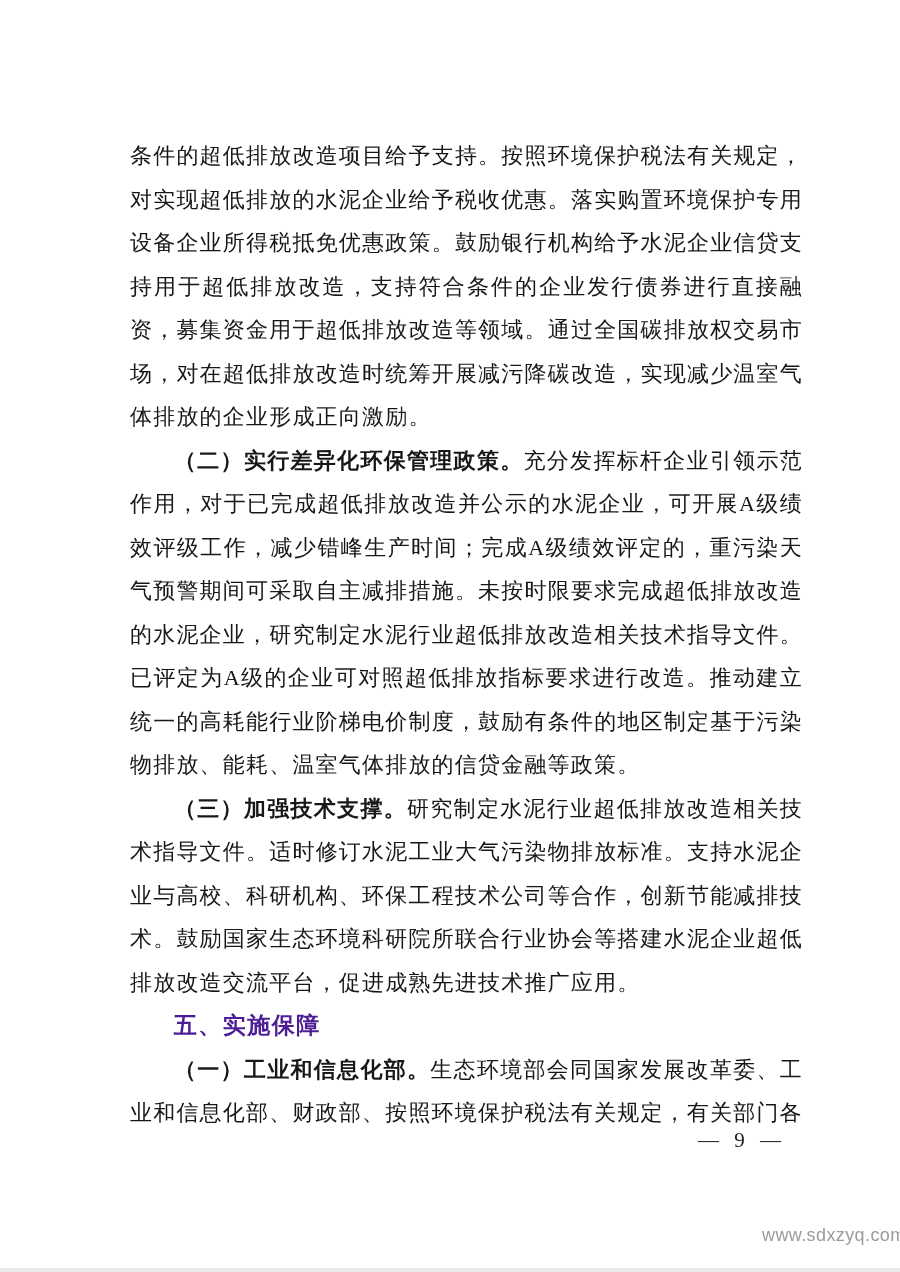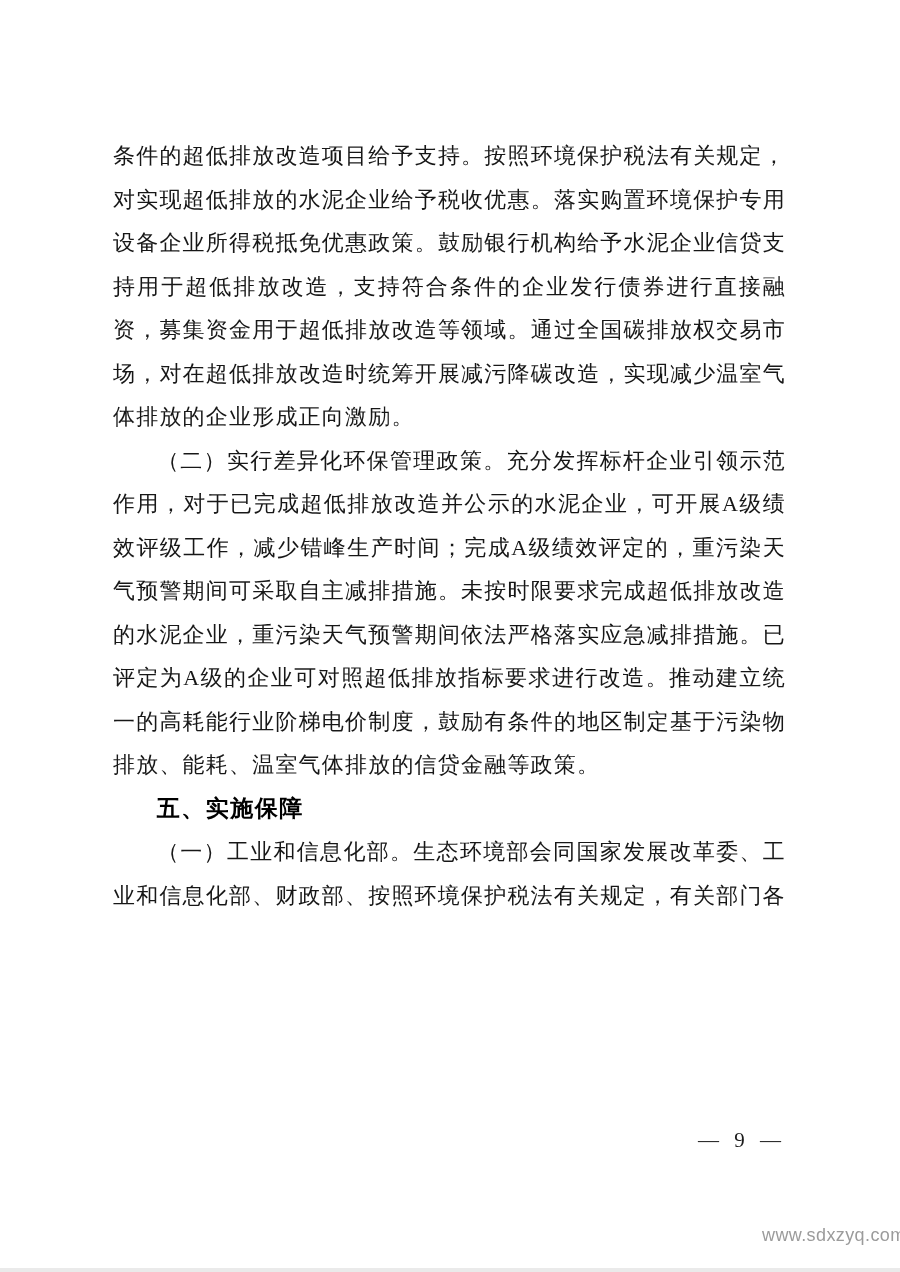--- a/index.html
+++ b/index.html
@@ -13,51 +13,51 @@
   .page {
     position: relative;
     width: 900px;
     height: 1272px;
     background: #ffffff;
     font-family: "Liberation Serif", "DejaVu Serif", serif;
     color: #171717;
   }
   .body-text {
     position: absolute;
-    left: 113px;
+    left: 130px;
     top: 134px;
     width: 673px;
     font-size: 22px;
     line-height: 43.5px;
     letter-spacing: 1.2px;
     text-align: justify;
     text-justify: inter-character;
   }
   .para {
     margin: 0;
     padding: 0;
     text-indent: 2em;
   }
   .para.continuation {
     text-indent: 0;
   }
   .para .lead {
-    font-weight: normal;
+    font-weight: bold;
   }
   .section-heading {
     margin: 0;
     padding: 0;
     font-size: 23px;
     font-weight: bold;
     text-indent: 1.9em;
     line-height: 43.5px;
     font-family: "Liberation Sans", "DejaVu Sans", sans-serif;
     letter-spacing: 1.5px;
     text-align: left;
-    color: #000000;
+    color: #4c1d95;
   }
   .page-number {
     position: absolute;
     left: 660px;
     top: 1128px;
     width: 160px;
     text-align: center;
     font-size: 21px;
     letter-spacing: 1px;
     word-spacing: 8px;
@@ -84,22 +84,23 @@
 </style>
 </head>
 <body>
 
 <div class="page">
 
   <div class="body-text">
 
     <p class="para continuation"><span>条件的超低排放改造项目给予支持。按照环境保护税法有关规定，对实现超低排放的水泥企业给予税收优惠。落实购置环境保护专用设备企业所得税抵免优惠政策。鼓励银行机构给予水泥企业信贷支持用于超低排放改造，支持符合条件的企业发行债券进行直接融资，募集资金用于超低排放改造等领域。通过全国碳排放权交易市场，对在超低排放改造时统筹开展减污降碳改造，实现减少温室气体排放的企业形成正向激励。</span></p>
 
-    <p class="para"><span class="lead">（二）实行差异化环保管理政策。</span><span>充分发挥标杆企业引领示范作用，对于已完成超低排放改造并公示的水泥企业，可开展A级绩效评级工作，减少错峰生产时间；完成A级绩效评定的，重污染天气预警期间可采取自主减排措施。未按时限要求完成超低排放改造的水泥企业，重污染天气预警期间依法严格落实应急减排措施。已评定为A级的企业可对照超低排放指标要求进行改造。推动建立统一的高耗能行业阶梯电价制度，鼓励有条件的地区制定基于污染物排放、能耗、温室气体排放的信贷金融等政策。</span></p>
+    <p class="para"><span class="lead">（二）实行差异化环保管理政策。</span><span>充分发挥标杆企业引领示范作用，对于已完成超低排放改造并公示的水泥企业，可开展A级绩效评级工作，减少错峰生产时间；完成A级绩效评定的，重污染天气预警期间可采取自主减排措施。未按时限要求完成超低排放改造的水泥企业，研究制定水泥行业超低排放改造相关技术指导文件。已评定为A级的企业可对照超低排放指标要求进行改造。推动建立统一的高耗能行业阶梯电价制度，鼓励有条件的地区制定基于污染物排放、能耗、温室气体排放的信贷金融等政策。</span></p>
 
+    <p class="para"><span class="lead">（三）加强技术支撑。</span><span>研究制定水泥行业超低排放改造相关技术指导文件。适时修订水泥工业大气污染物排放标准。支持水泥企业与高校、科研机构、环保工程技术公司等合作，创新节能减排技术。鼓励国家生态环境科研院所联合行业协会等搭建水泥企业超低排放改造交流平台，促进成熟先进技术推广应用。</span></p>
 
     <h2 class="section-heading">五、实施保障</h2>
 
     <p class="para"><span class="lead">（一）工业和信息化部。</span><span>生态环境部会同国家发展改革委、工业和信息化部、财政部、按照环境保护税法有关规定，有关部门各</span></p>
 
   </div>
 
   <div class="page-number">— 9 —</div>
 
   <div class="watermark">www.sdxzyq.com</div>

